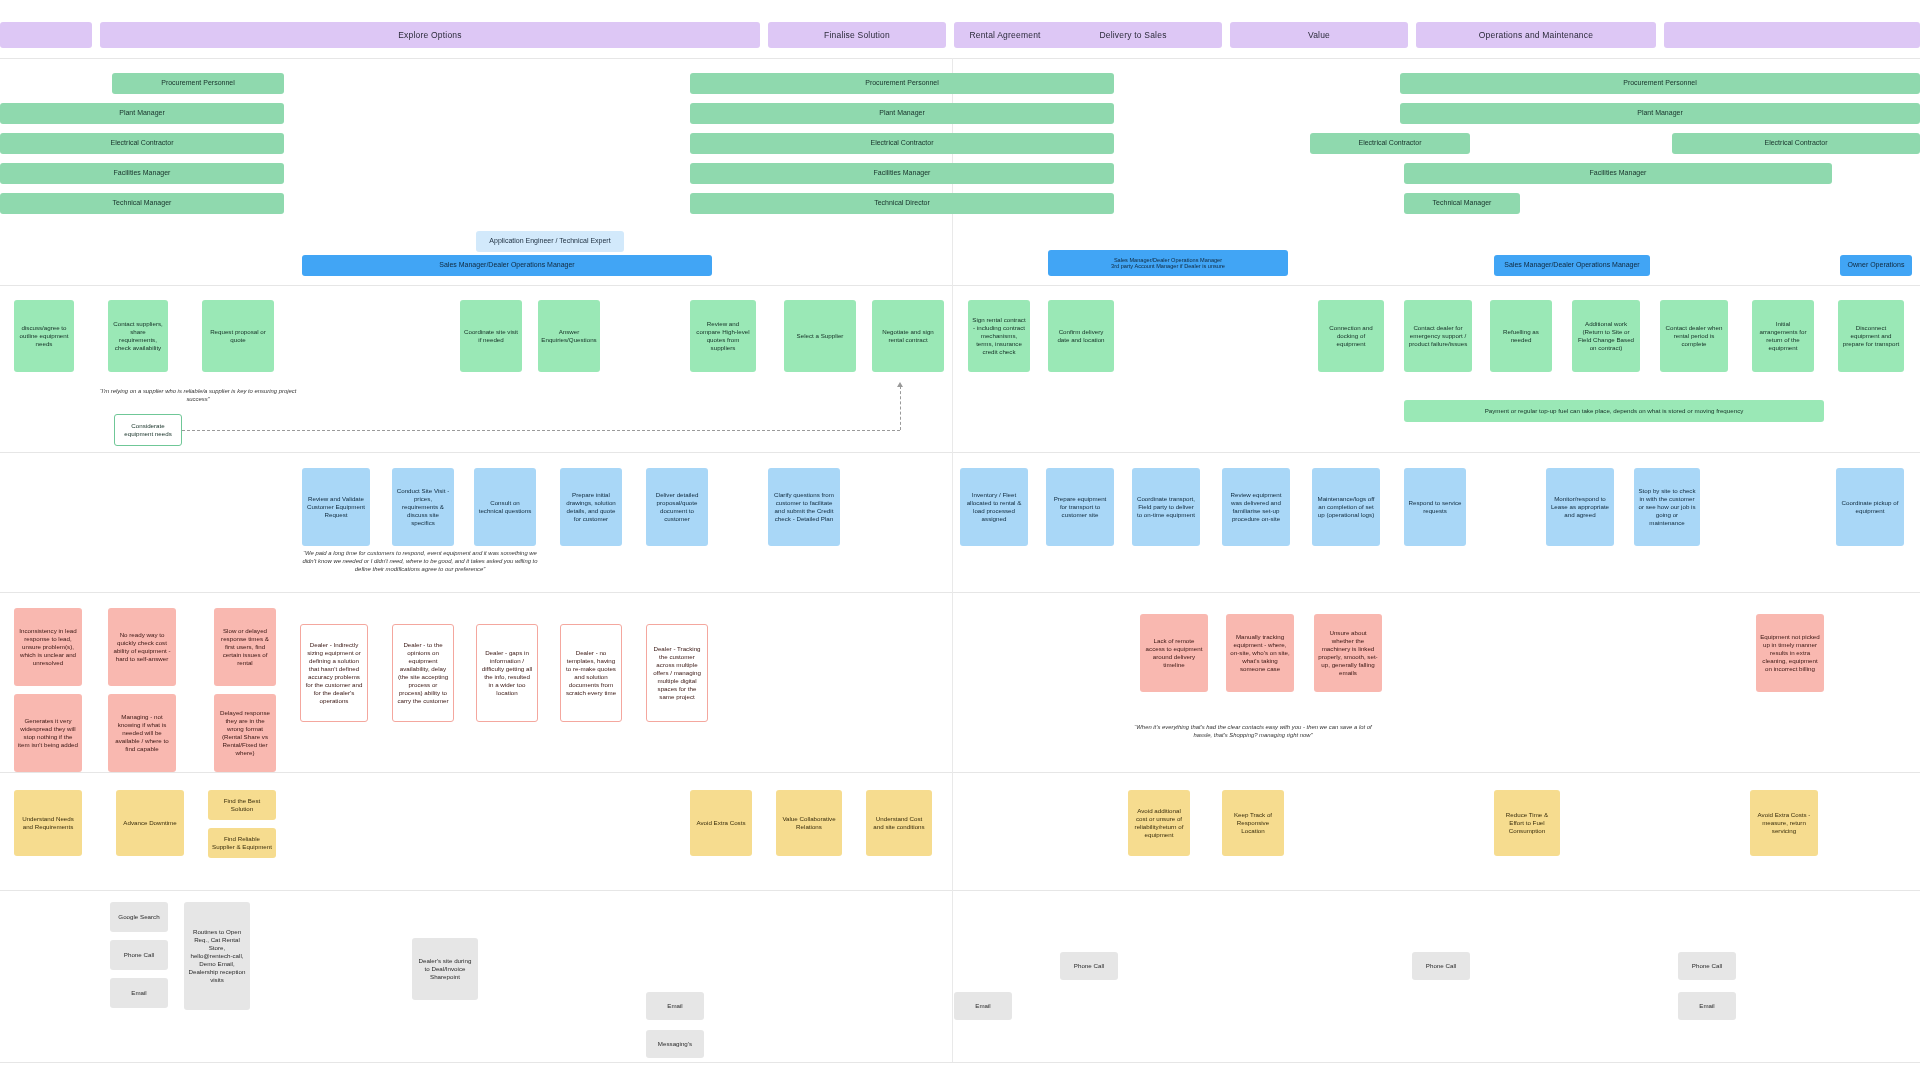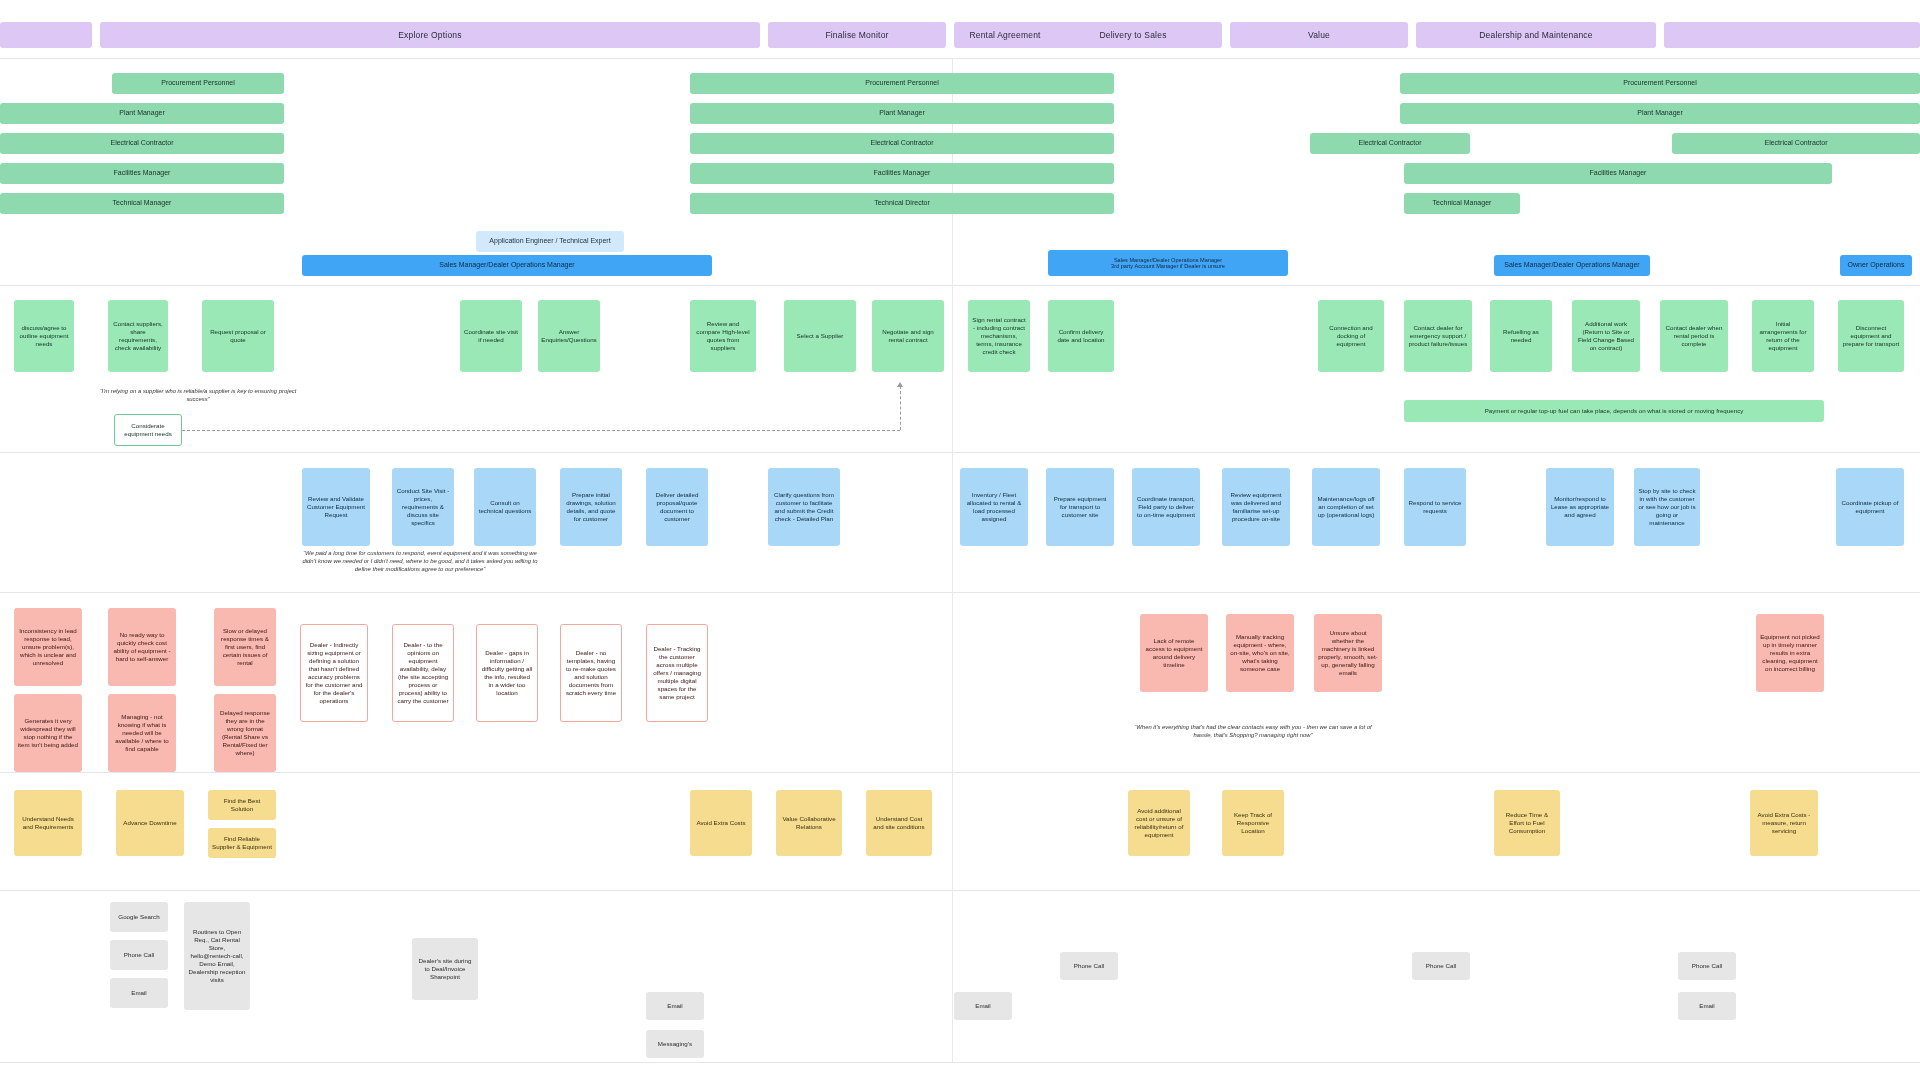--- a/index.html
+++ b/index.html
@@ -46,25 +46,25 @@
             border-right:3px solid transparent;border-bottom:5px solid #9a9a9a;}
 </style>
 </head>
 <body>
 
 <div id="board">
 
   <div class="phase-band" id="phase-band">
       <div class="phase" style="left: 0px; width: 92px;"></div>
       <div class="phase" style="left: 100px; width: 660px;">Explore Options</div>
-      <div class="phase" style="left: 768px; width: 178px;">Finalise Monitor</div>
+      <div class="phase" style="left: 768px; width: 178px;">Finalise Solution</div>
       <div class="phase" style="left: 954px; width: 102px;">Rental Agreement</div>
       <div class="phase" style="left: 1044px; width: 178px;">Delivery to Sales</div>
       <div class="phase" style="left: 1230px; width: 178px;">Value</div>
-      <div class="phase" style="left: 1416px; width: 240px;">Dealership and Maintenance</div>
+      <div class="phase" style="left: 1416px; width: 240px;">Operations and Maintenance</div>
       <div class="phase" style="left: 1664px; width: 256px;"></div>
     </div>
 
   <div id="lanes">
       <div class="lane-sep" style="top: 58px;"></div>
       <div class="lane-sep" style="top: 285px;"></div>
       <div class="lane-sep" style="top: 452px;"></div>
       <div class="lane-sep" style="top: 592px;"></div>
       <div class="lane-sep" style="top: 772px;"></div>
       <div class="lane-sep" style="top: 890px;"></div>

